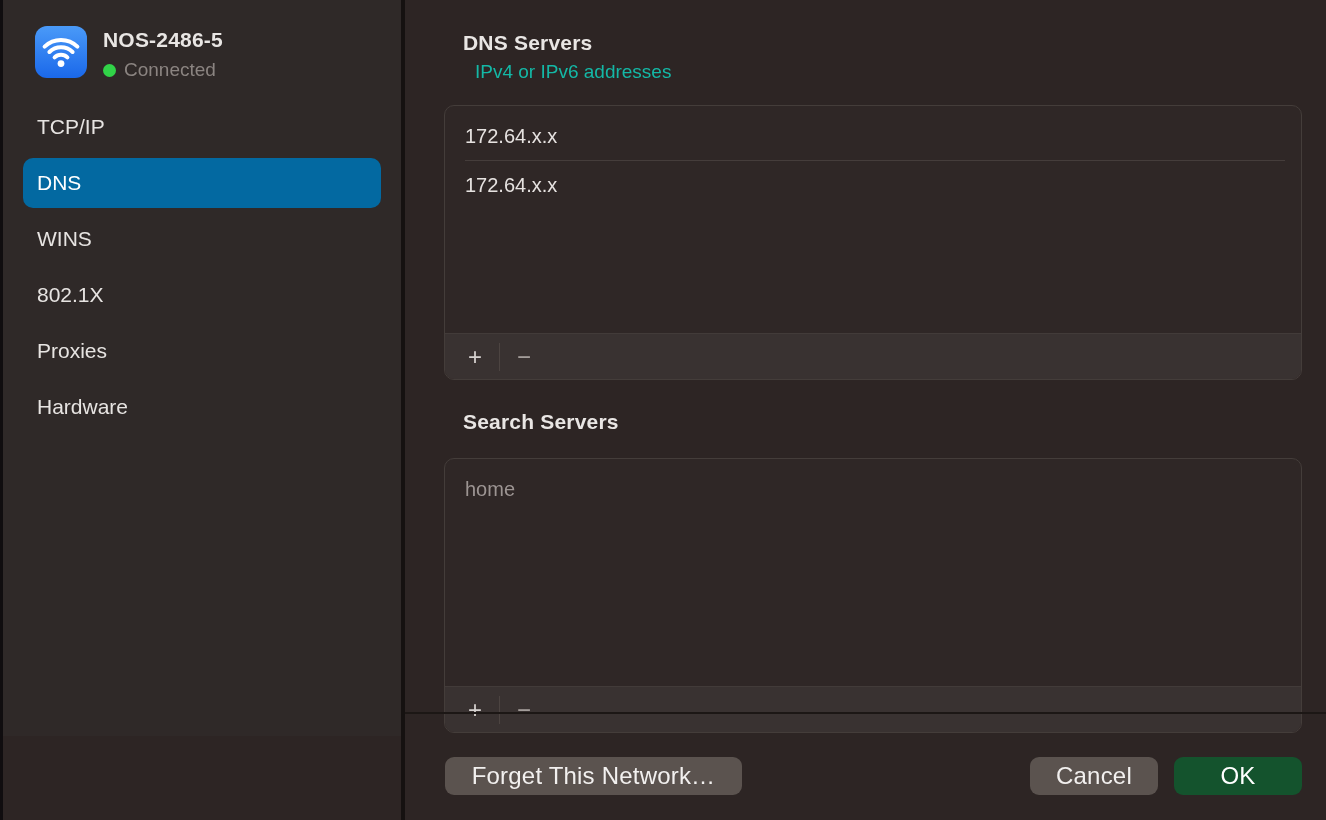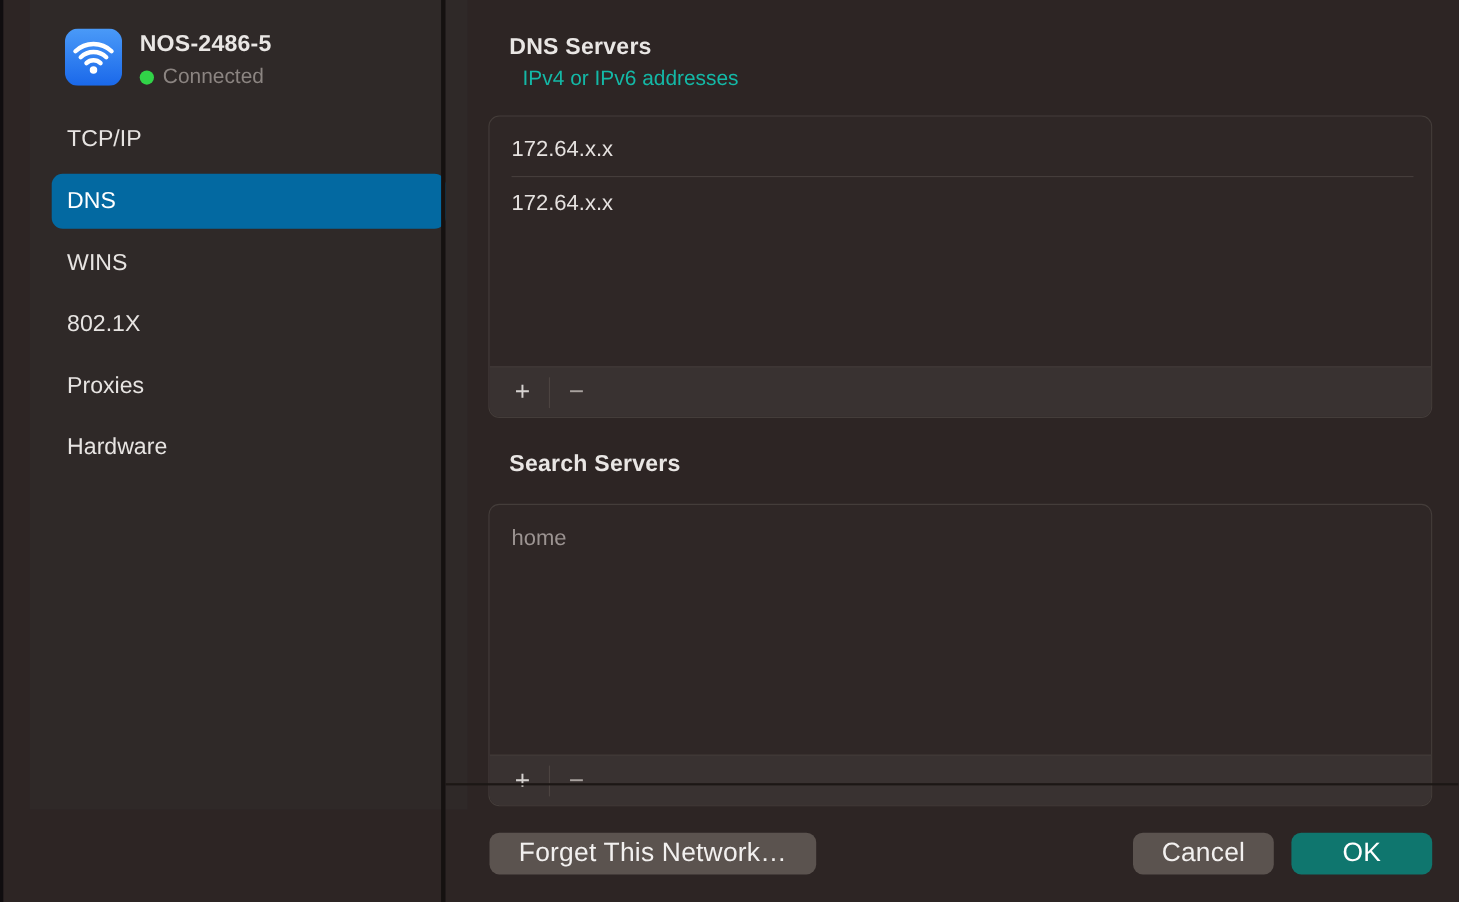--- a/index.html
+++ b/index.html
@@ -14,21 +14,20 @@
   
   .window-edge {
     position:absolute; left:0; top:0; width:3px; height:820px;
     background:#100d0f;
   }
 
   
   .sidebar {
     position:absolute; left:3px; top:0; width:398px; height:736px;
     background:#2f2928;
-    margin-left:24px;
   }
   .sidebar-divider {
     position:absolute; left:401px; top:0; width:4px; height:820px;
     background:#151110;
   }
   .network-header {
     position:absolute; left:32px; top:26px; display:flex; align-items:flex-start;
   }
   .wifi-badge { width:52px; height:52px; flex:0 0 auto; }
   .network-meta { margin-left:16px; padding-top:2px; }
@@ -90,21 +89,21 @@
   }
 
   
   .btn {
     position:absolute; top:757px; height:38px;
     display:flex; align-items:center; justify-content:center;
     border:none; border-radius:9px; font-size:24px;
     font-family:inherit; color:#f2f0ef; letter-spacing:.2px;
   }
   .btn-gray { background:#5b534f; }
-  .btn-blue { background:#0f766e; color:#ffffff; }
+  .btn-blue { background:#14532d; color:#ffffff; }
   .btn-forget { left:40px; width:297px; }
   .btn-cancel { left:625px; width:128px; }
   .btn-ok { left:769px; width:128px; }
 </style>
 </head>
 <body>
 
 <div class="window-edge"></div>
 
 <aside class="sidebar">

